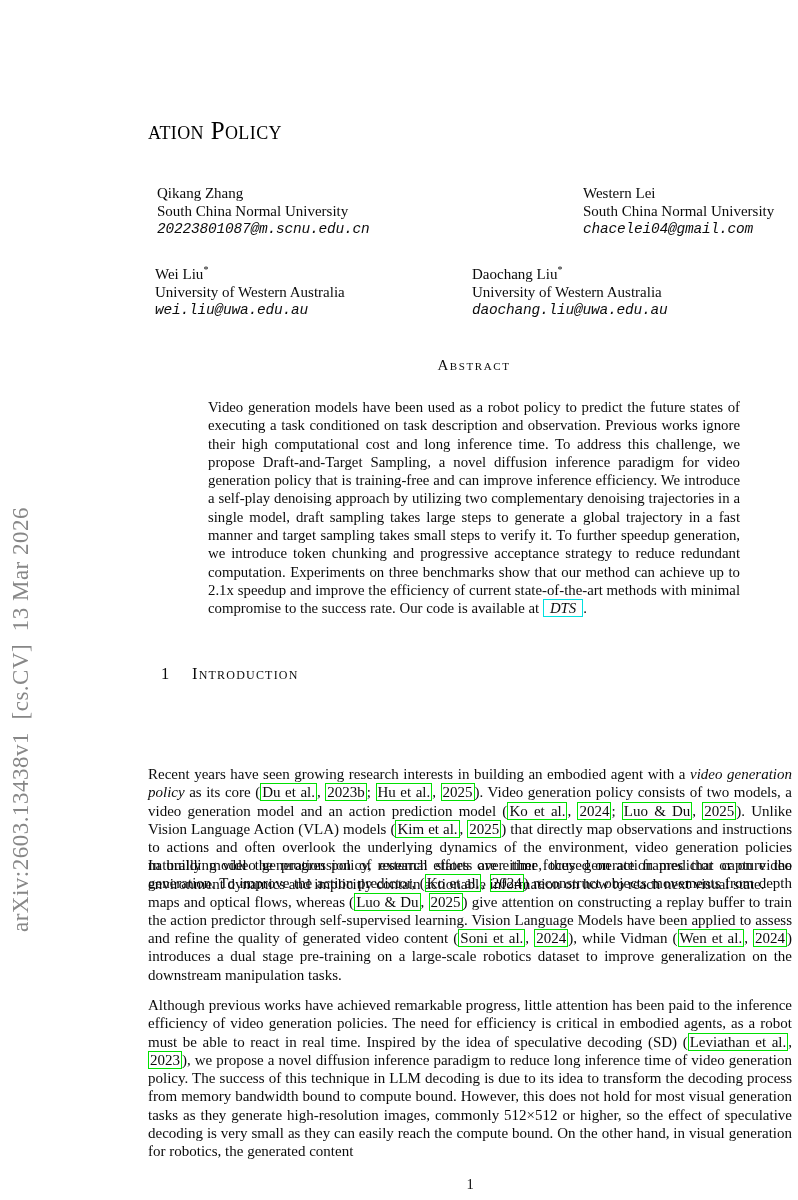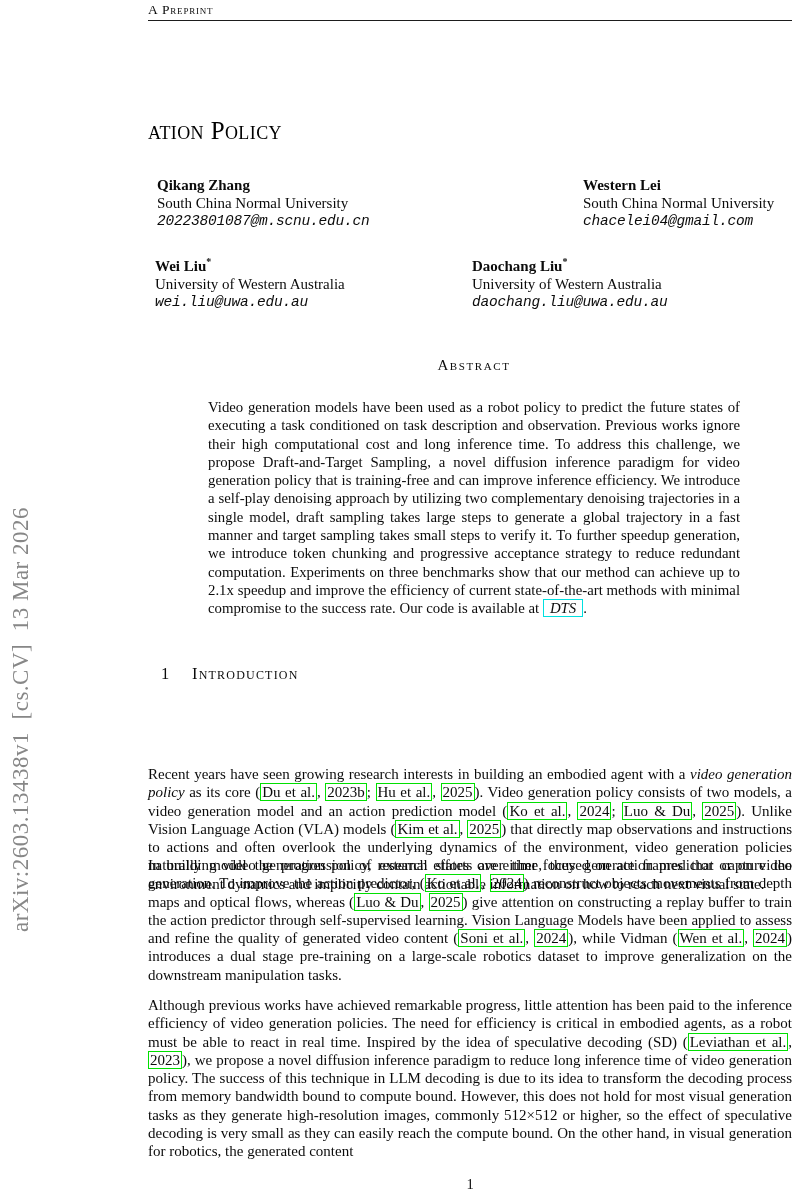--- a/index.html
+++ b/index.html
@@ -21,21 +21,21 @@
   
   .title{position:absolute;left:148px;top:80px;width:648px;margin:0;
          font-variant:small-caps;font-weight:normal;font-size:25px;
          letter-spacing:.4px;line-height:34px;color:#000;}
   .title-line{white-space:nowrap;}
 
   
   .author-block{position:absolute;line-height:18px;font-size:15px;}
   .a1{left:157px;top:176px;} .a2{left:583px;top:176px;}
   .a3{left:155px;top:257px;} .a4{left:472px;top:257px;}
-  .author-name{font-weight:bold;}
+  .author-name{font-weight:normal;margin-top:8px;}
   .amark{font-size:10px;vertical-align:super;line-height:0;}
   .author-email{font-family:"Liberation Mono",monospace;font-size:14.5px;letter-spacing:-.2px;font-style:italic;}
 
   
   .abstract-heading{position:absolute;left:208px;top:357px;width:532px;text-align:center;
                     font-variant:small-caps;font-size:15px;letter-spacing:1.6px;}
   .abstract-body{position:absolute;left:208px;top:398px;width:532px;
                  font-size:14.8px;line-height:18.3px;text-align:justify;hyphens:auto;}
 
   
@@ -57,23 +57,20 @@
   .page-number{position:absolute;left:148px;top:1176px;width:644px;text-align:center;
                font-size:14.5px;}
 </style>
 </head>
 <body>
 
 <div class="page">
 
   <div class="watermark">arXiv:2603.13438v1  [cs.CV]  13 Mar 2026</div>
 
-  <div class="running-header">
-    <span>A Preprint</span>
-  </div>
 
   <h1 class="title">
     <br>
     <span class="title-line">ation Policy</span>
   </h1>
 
   <div class="author-block a1">
     <div class="author-name"><span>Qikang Zhang</span><sup class="amark"></sup></div>
     <div class="author-affil">South China Normal University</div>
     <div class="author-email">20223801087@m.scnu.edu.cn</div>

